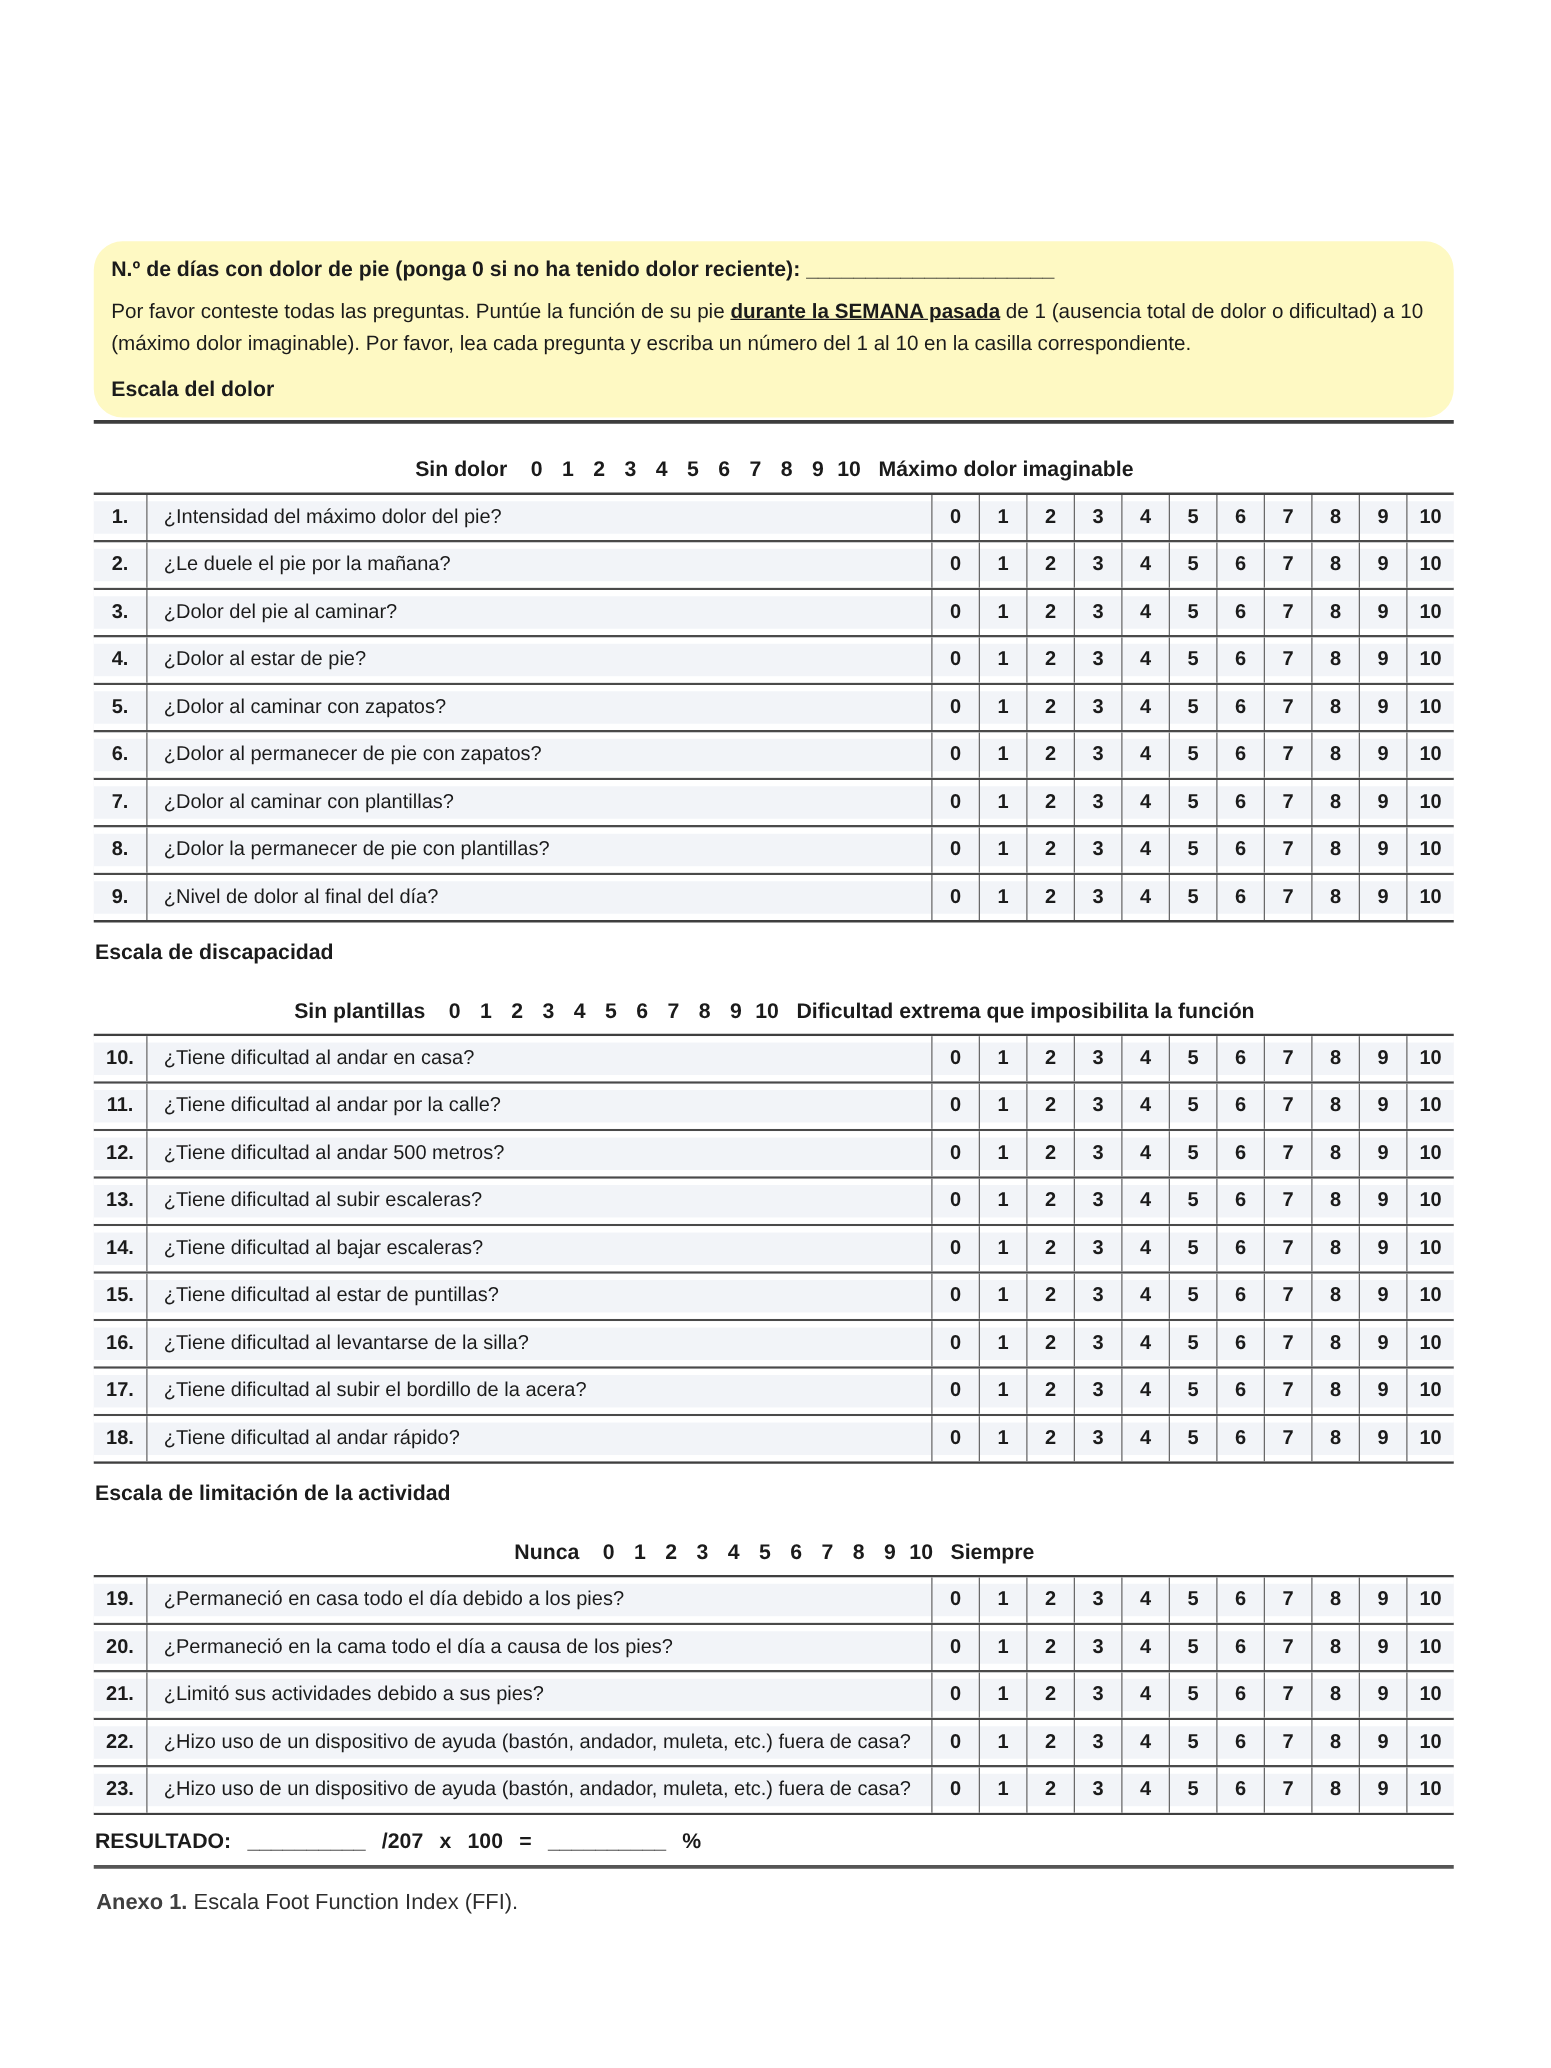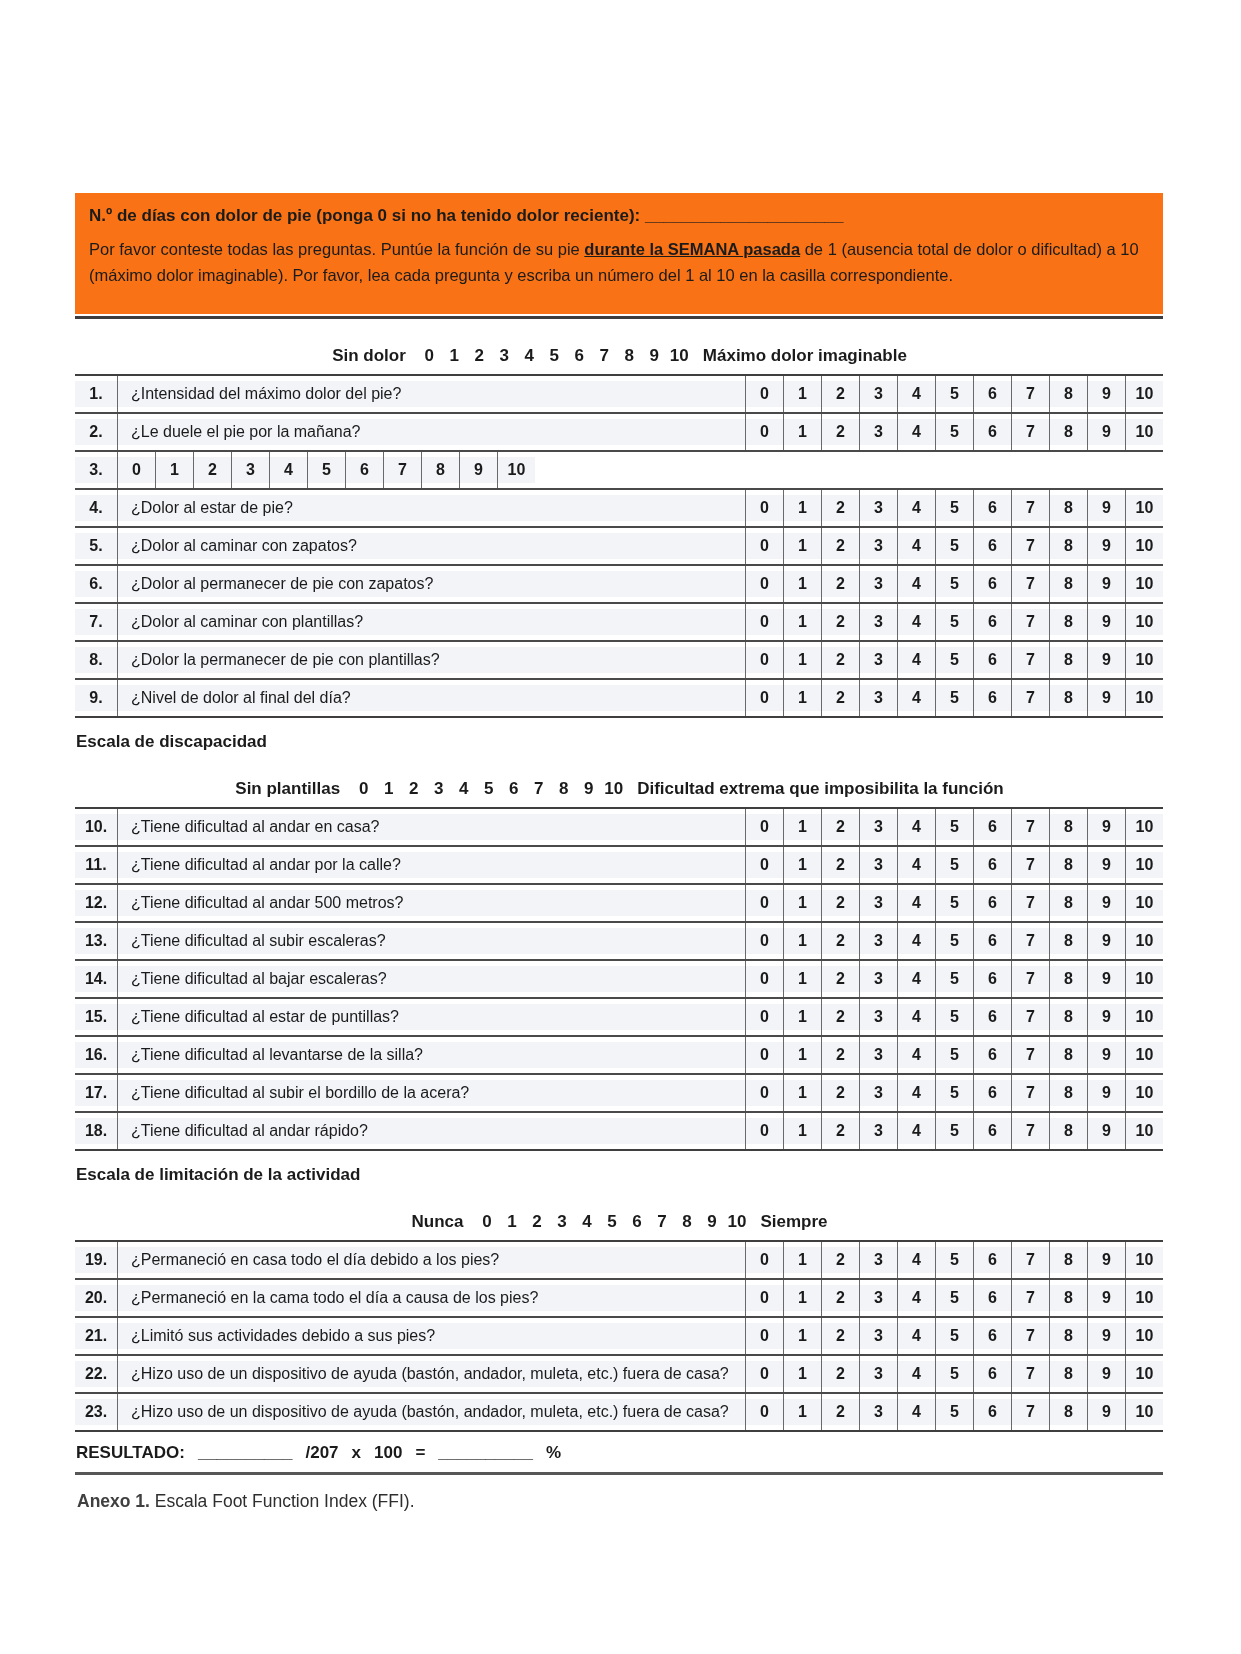--- a/index.html
+++ b/index.html
@@ -7,21 +7,21 @@
     width: 1241px; height: 1654px;
     background: #ffffff;
     font-family: "Liberation Sans", sans-serif;
     color: #1b1b1b;
     position: relative;
     overflow: hidden;
   }
   .content { position: absolute; left: 75px; top: 193px; width: 1088px; }
 
   
-  .header-box { background: #f97316; padding: 13px 14px 12px 14px; }
+  .header-box { background: #fef9c3; padding: 13px 14px 12px 14px; border-radius: 23px; }
   .hb-line1 { font-weight: bold; font-size: 17px; margin: 0 0 11px 0; }
   .hb-blank { font-weight: bold; }
   .hb-para { font-size: 16.5px; line-height: 1.56; margin: 0 0 14px 0; }
   .emph { font-weight: bold; text-decoration: underline; }
   .section-title { font-weight: bold; font-size: 17px; }
   .header-box .section-title { margin: 0; }
   .rule { height: 3px; background: #3d3d3d; margin-top: 2px; }
 
   
   .scale-line {
@@ -61,20 +61,21 @@
   .caption-label { color: #404040; font-weight: bold; }
 </style>
 </head>
 <body>
 
 <div class="content">
 
   <div class="header-box">
     <p class="hb-line1"><span>N.º de días con dolor de pie (ponga 0 si no ha tenido dolor reciente):</span> <span class="hb-blank">_____________________</span></p>
     <p class="hb-para"><span>Por favor conteste todas las preguntas. Puntúe la función de su pie </span><span class="emph">durante la SEMANA pasada</span><span> de 1 (ausencia total de dolor o dificultad) a 10 (máximo dolor imaginable). Por favor, lea cada pregunta y escriba un número del 1 al 10 en la casilla correspondiente.</span></p>
+    <div class="section-title">Escala del dolor</div>
   </div>
   <div class="rule"></div>
 
   <div id="form-sections">
       <div class="scale-line">
         <span class="scale-left">Sin dolor</span>
         <span class="scale-nums">
           <span class="scale-num">0</span>
           <span class="scale-num">1</span>
           <span class="scale-num">2</span>
@@ -115,20 +116,21 @@
           <div class="cell cell-score">4</div>
           <div class="cell cell-score">5</div>
           <div class="cell cell-score">6</div>
           <div class="cell cell-score">7</div>
           <div class="cell cell-score">8</div>
           <div class="cell cell-score">9</div>
           <div class="cell cell-score">10</div>
         </div>
         <div class="qrow">
           <div class="cell cell-num">3.</div>
+          <div class="cell cell-q">¿Dolor del pie al caminar?</div>
           <div class="cell cell-score">0</div>
           <div class="cell cell-score">1</div>
           <div class="cell cell-score">2</div>
           <div class="cell cell-score">3</div>
           <div class="cell cell-score">4</div>
           <div class="cell cell-score">5</div>
           <div class="cell cell-score">6</div>
           <div class="cell cell-score">7</div>
           <div class="cell cell-score">8</div>
           <div class="cell cell-score">9</div>

